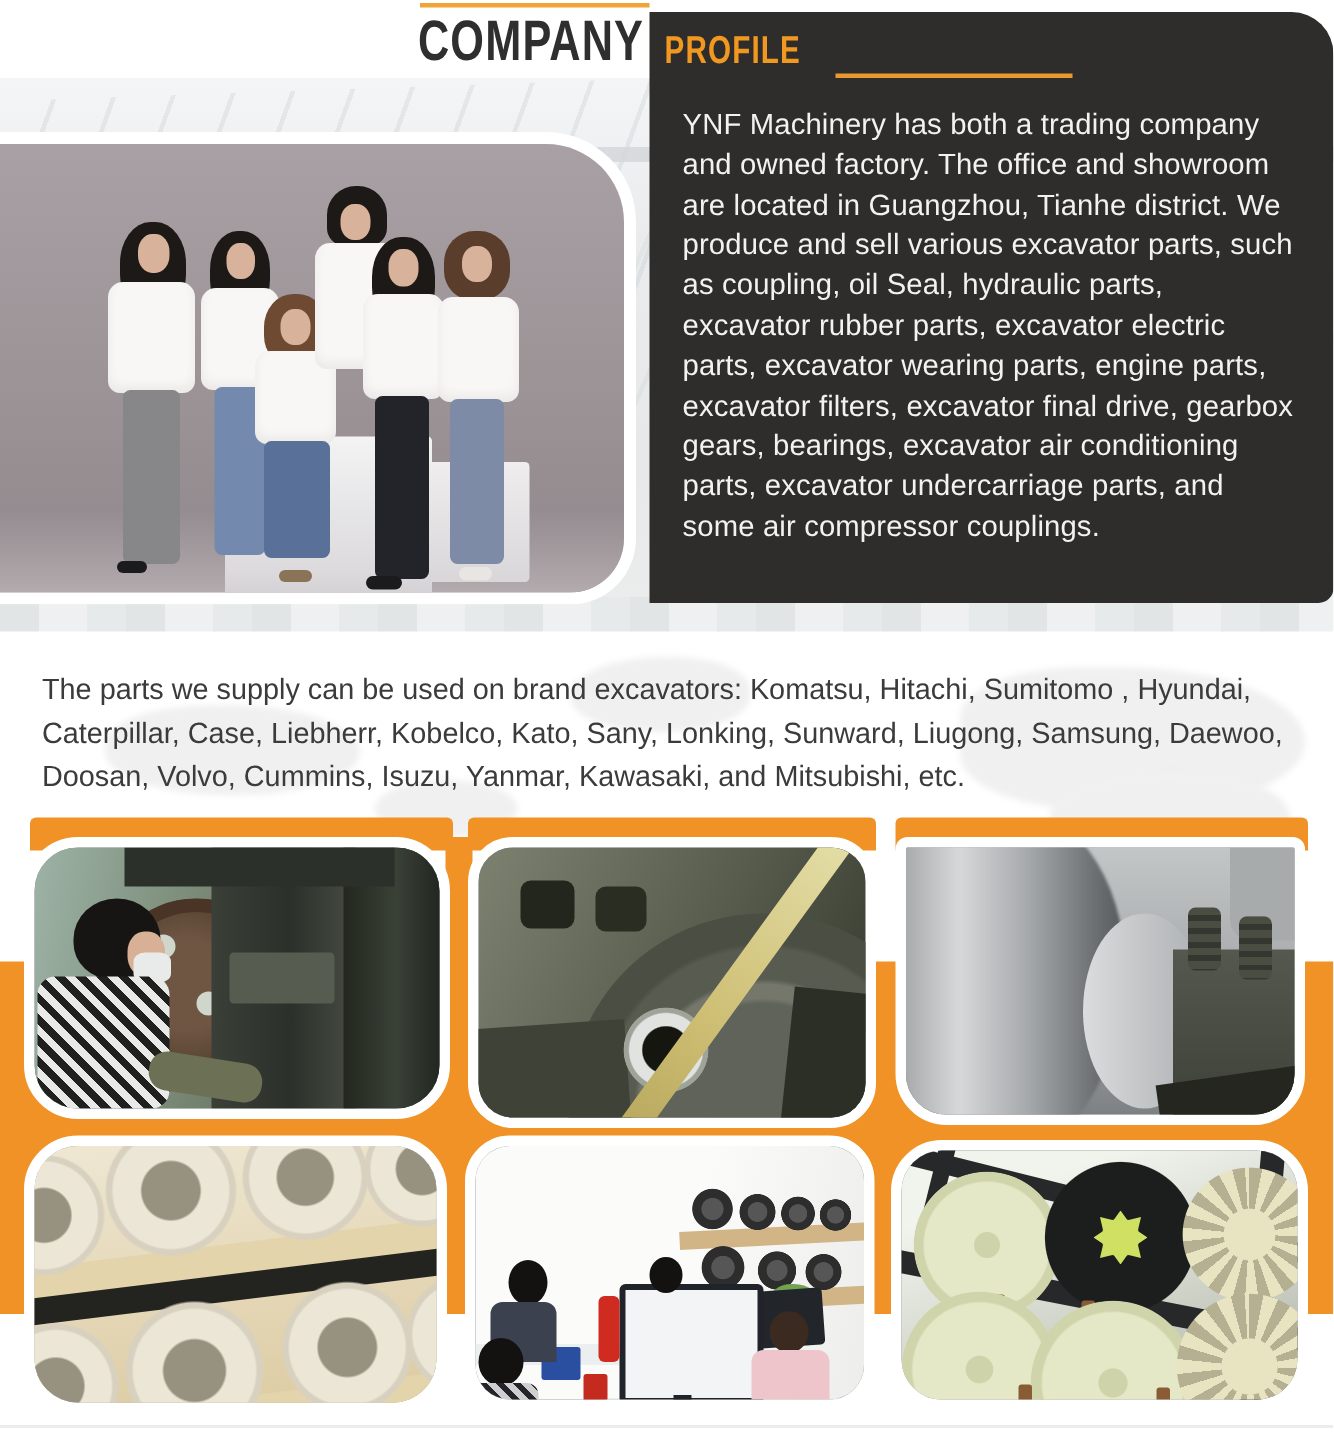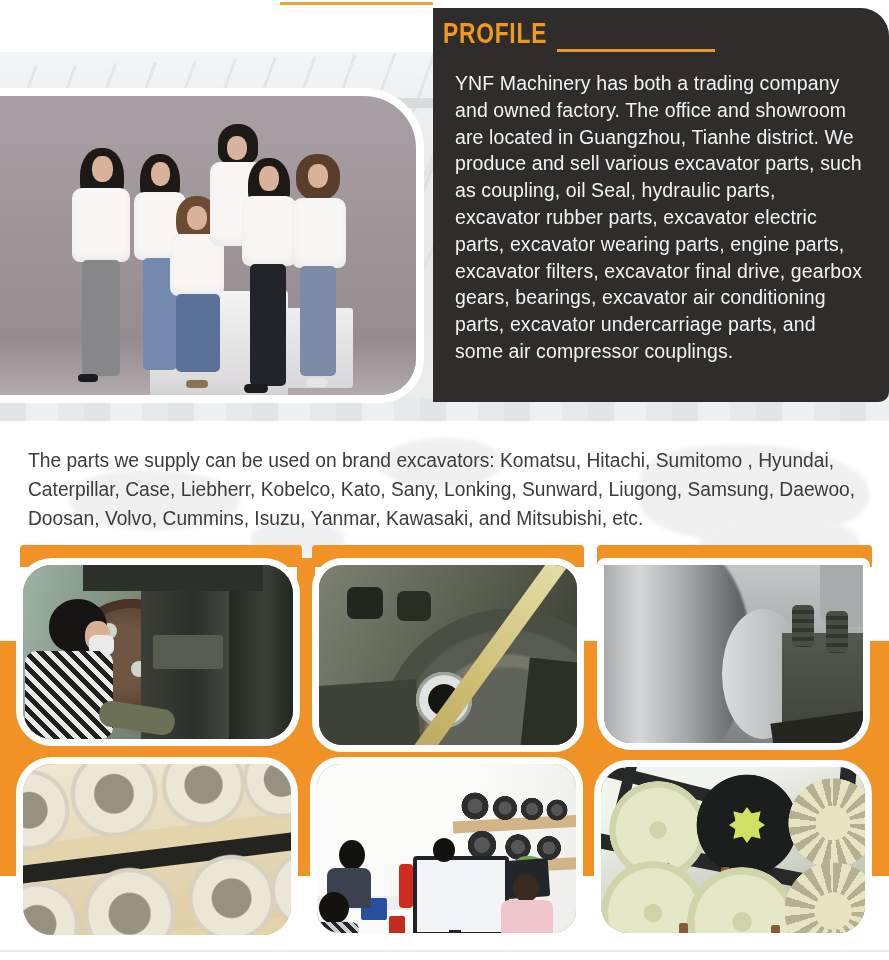--- a/index.html
+++ b/index.html
@@ -25,21 +25,21 @@
   
   .topline{left:280px;top:2px;width:153px;height:3px;background:#F0A336;z-index:4;}
   .title-company{left:0;top:8px;width:429px;height:40px;z-index:4;text-align:right;
     font-weight:bold;font-size:38px;line-height:40px;color:#2f2f2f;}
   .title-company .cond{display:inline-block;transform:scaleX(.76);transform-origin:100% 50%;letter-spacing:1px;}
 
   
   .panel{left:433px;top:8px;width:456px;height:394px;background:#2e2d2c;z-index:3;
     border-radius:0 28px 10px 0;box-sizing:border-box;}
   .title-profile{position:absolute;left:10px;top:4px;height:42px;
-    font-weight:bold;font-size:30px;line-height:42px;color:#F0981F;}
+    font-weight:bold;font-size:26px;line-height:42px;color:#F0981F;}
   .title-profile .cond{display:inline-block;transform:scaleX(.76);transform-origin:0 50%;letter-spacing:1px;}
   .profile-underline{position:absolute;left:124px;top:41px;width:158px;height:3px;background:#E9992F;}
   .about-text{position:absolute;left:22px;top:62px;width:408px;margin:0;
     font-size:19.5px;line-height:26.8px;color:#f2f2f2;letter-spacing:.1px;}
 
   
   .team{left:0;top:88px;width:424px;height:315px;z-index:2;box-sizing:border-box;
     border:8px solid #fff;border-left:none;border-radius:0 60px 44px 0;overflow:hidden;
     background:linear-gradient(180deg,#a8a0a4 0%,#9c9397 55%,#8f878b 100%);}
   .tp-floor{position:absolute;left:0;right:0;bottom:0;height:56px;
@@ -176,20 +176,23 @@
   </div>
   <div class="abs wall"></div>
 
   <div class="abs blob" style="left:70px;top:470px;width:170px;height:60px;border-radius:45% 55% 50% 50%;"></div>
   <div class="abs blob" style="left:380px;top:438px;width:120px;height:50px;border-radius:55% 45% 50% 50%;"></div>
   <div class="abs blob" style="left:640px;top:445px;width:230px;height:95px;border-radius:40% 60% 55% 45%;"></div>
   <div class="abs blob" style="left:700px;top:515px;width:160px;height:65px;border-radius:50% 50% 40% 60%;"></div>
   <div class="abs blob" style="left:250px;top:520px;width:95px;height:38px;border-radius:50%;"></div>
 
   <div class="abs topline"></div>
+  <div class="abs title-company">
+    <span class="cond">COMPANY</span>
+  </div>
 
   <div class="abs team" aria-label="YNF Machinery team group photo in studio">
     <div class="tp-floor"></div>
     <div class="tp-cube"></div>
     <div class="tp-cube2"></div>
 
     <div class="hair" style="left:80px;top:52px;width:44px;height:60px;"></div>
     <div class="face" style="left:92px;top:60px;width:21px;height:26px;"></div>
     <div class="shirt" style="left:72px;top:92px;width:58px;height:74px;"></div>
     <div class="legs" style="left:82px;top:164px;width:38px;height:116px;background:#87878a;"></div>

